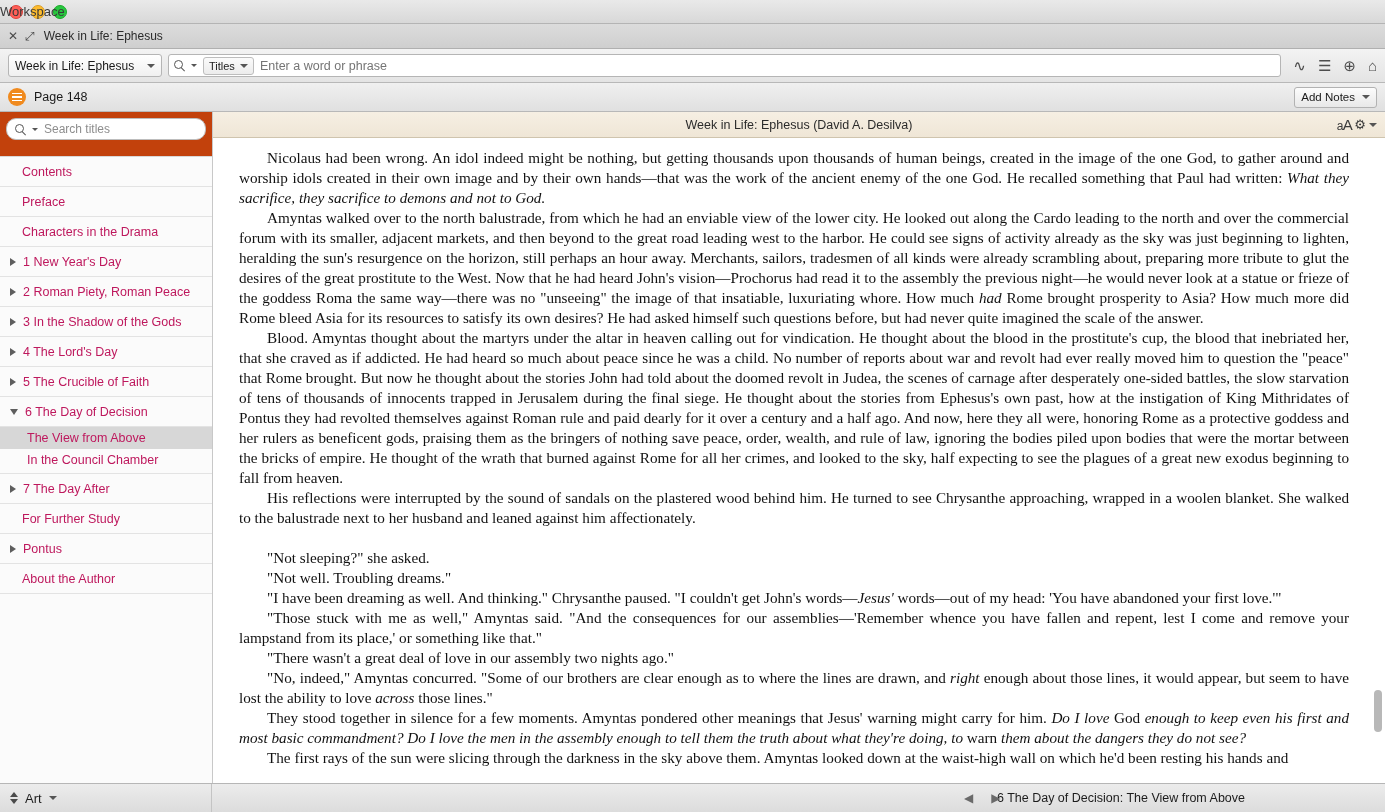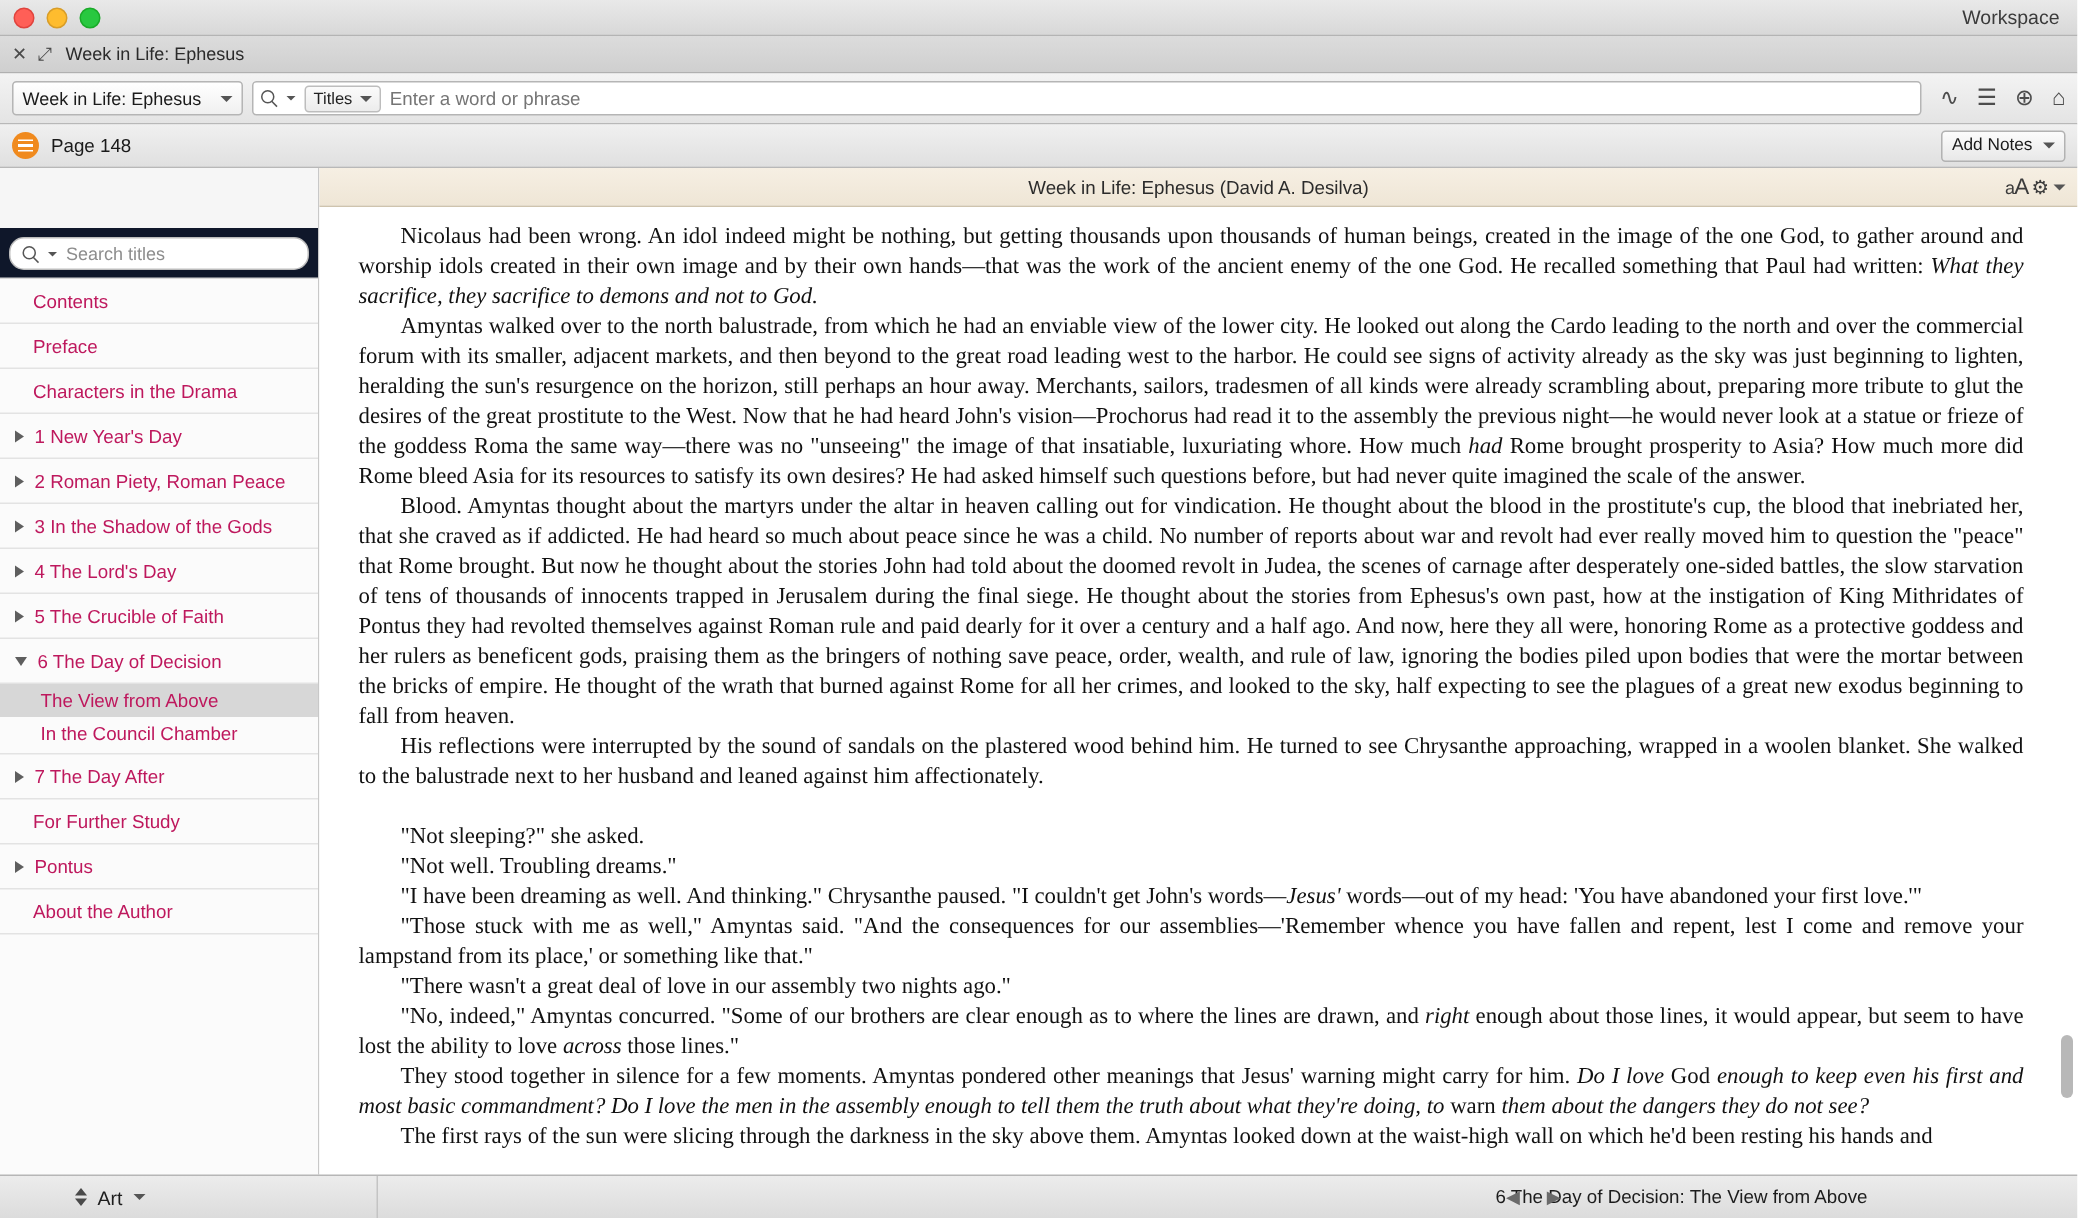--- a/index.html
+++ b/index.html
@@ -45,21 +45,21 @@
     height: 12px;
     border-radius: 50%;
     display: block;
   }
   .dot.red { background: #ff5f57; border: 1px solid #e0443e; }
   .dot.yellow { background: #febc2e; border: 1px solid #d89d28; }
   .dot.green { background: #28c840; border: 1px solid #1aab29; }
   .window-title {
     position: absolute;
     left: 0; right: 12px;
-    text-align: right;
+    text-align: left;
     font-size: 13px;
     color: #3a3a3a;
     line-height: 23px;
     pointer-events: none;
   }
 
   
   .tabbar {
     height: 24px;
     background: linear-gradient(to bottom, #dcdcdc, #cfcfcf);
@@ -249,24 +249,23 @@
   .sidebar {
     width: 212px;
     flex: 0 0 212px;
     background: #f6f6f6;
     border-right: 1px solid #c8c8c8;
     display: flex;
     flex-direction: column;
     min-height: 0;
   }
   .sb-search {
-    padding: 6px 6px 5px 6px;
+    padding: 6px 6px 16px 6px;
     border-bottom: 1px solid #d8d8d8;
-    background: #0f172a;
-    margin-top: 40px;
+    background: #c2410c;
   }
   .sb-search-field {
     height: 20px;
     background: #fff;
     border: 1px solid #bdbdbd;
     border-radius: 10px;
     display: flex;
     align-items: center;
     gap: 4px;
     padding: 0 7px;
@@ -411,21 +410,20 @@
 
   
   .bottombar {
     height: 28px;
     background: linear-gradient(to bottom, #ececec, #dcdcdc);
     border-top: 1px solid #b6b6b6;
     display: flex;
     align-items: center;
     flex: 0 0 auto;
     position: relative;
-    padding-left: 40px;
   }
   .bb-left {
     width: 212px;
     flex: 0 0 212px;
     display: flex;
     align-items: center;
     gap: 7px;
     padding-left: 10px;
     border-right: 1px solid #c4c4c4;
     height: 28px;

